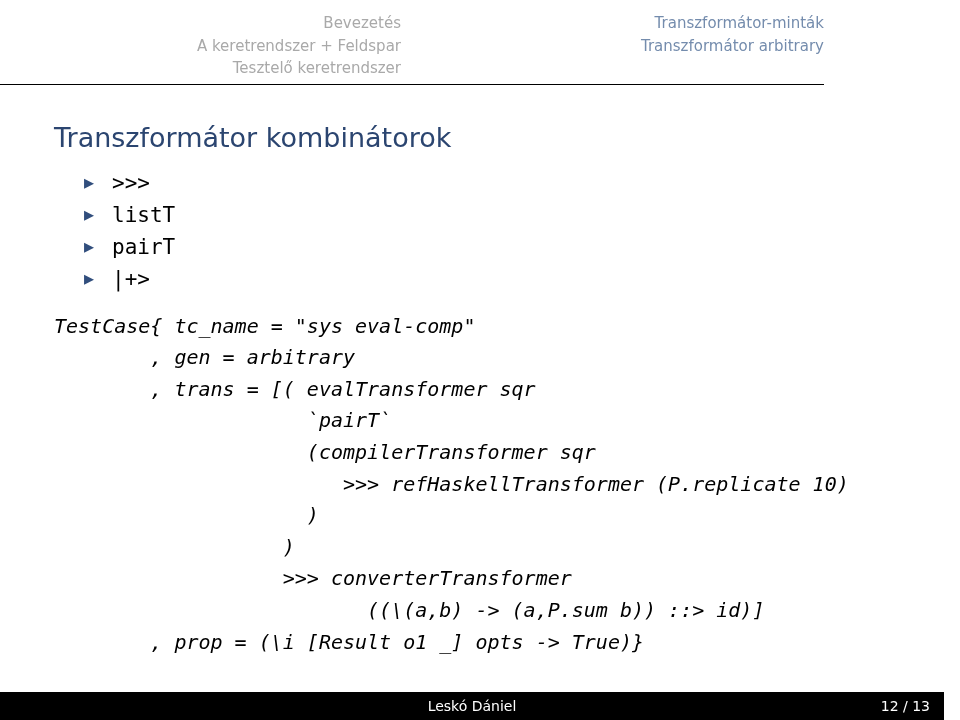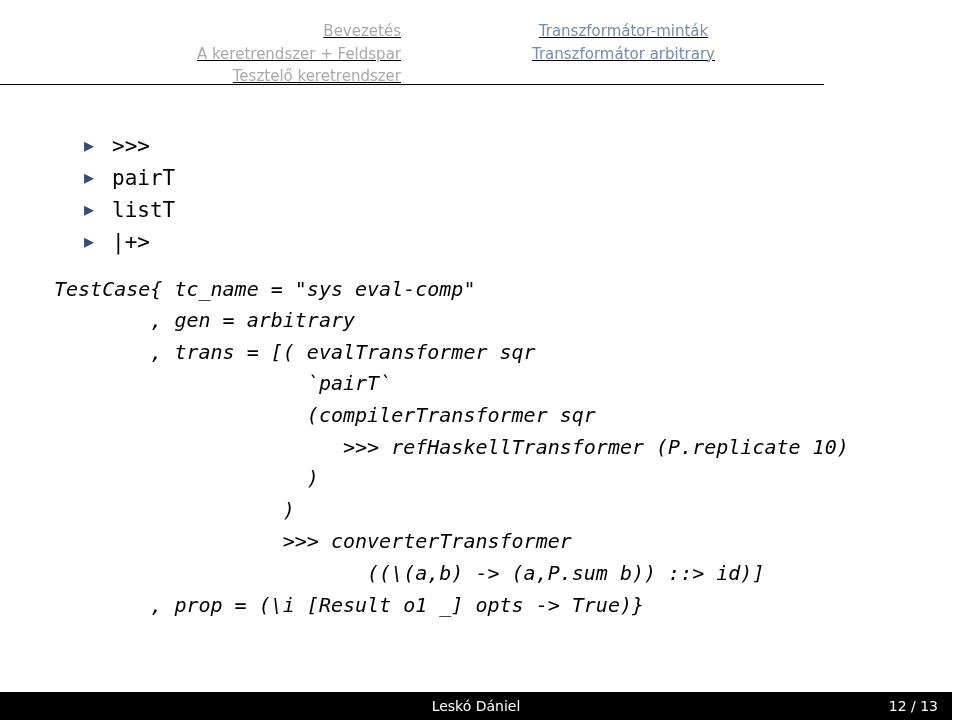--- a/index.html
+++ b/index.html
@@ -15,39 +15,38 @@
   .slide {
     position: relative;
     width: 960px;
     height: 720px;
     box-sizing: border-box;
   }
   .head {
     position: relative;
     width: 824px;
     height: 88px;
-    padding-top: 20px;
-    text-decoration: underline;
+    padding-top: 12px;
   }
   .head-cols {
     display: flex;
     flex-direction: row;
     justify-content: center;
     gap: 22px;
     font-size: 15px;
     line-height: 1.5;
   }
   .col-left {
     width: 416px;
     text-align: right;
     color: #a9a9a9;
   }
   .col-right {
     width: 416px;
-    text-align: center;
+    text-align: right;
     color: #748cad;
   }
   .head-sep {
     height: 1px;
     background: #000;
     position: absolute;
     left: 0;
     right: 0;
     top: 84px;
   }
@@ -88,21 +87,21 @@
     font-style: italic;
     font-size: 20px;
     line-height: 1.58;
     white-space: pre;
     color: #000;
     margin-top: 8px;
   }
   .footer {
     position: absolute;
     left: 0;
-    right: 8px;
+    right: 16px;
     bottom: 0;
     height: 28px;
     background: #000;
     color: #fff;
     font-size: 14px;
   }
   .foot-center {
     position: absolute;
     left: 0;
     right: 0;
@@ -129,25 +128,26 @@
       </div>
       <div class="col-right">
         <div>Transzformátor-minták</div>
         <div>Transzformátor arbitrary</div>
       </div>
     </div>
     <div class="head-sep"></div>
   </div>
 
   <div class="body">
+    <div class="title">Transzformátor kombinátorok</div>
 
     <ul class="outer-list">
       <li><span class="mono mono-big">&gt;&gt;&gt;</span></li>
+      <li><span class="mono mono-big">listT</span></li>
       <li><span class="mono mono-big">pairT</span></li>
-      <li><span class="mono mono-big">listT</span></li>
       <li><span class="mono mono-big">|+&gt;</span></li>
     </ul>
 
     <div class="codeblock">TestCase{ tc_name = "sys eval-comp"
         , gen = arbitrary
         , trans = [( evalTransformer sqr
                      `pairT`
                      (compilerTransformer sqr
                         &gt;&gt;&gt; refHaskellTransformer (P.replicate 10)
                      )

